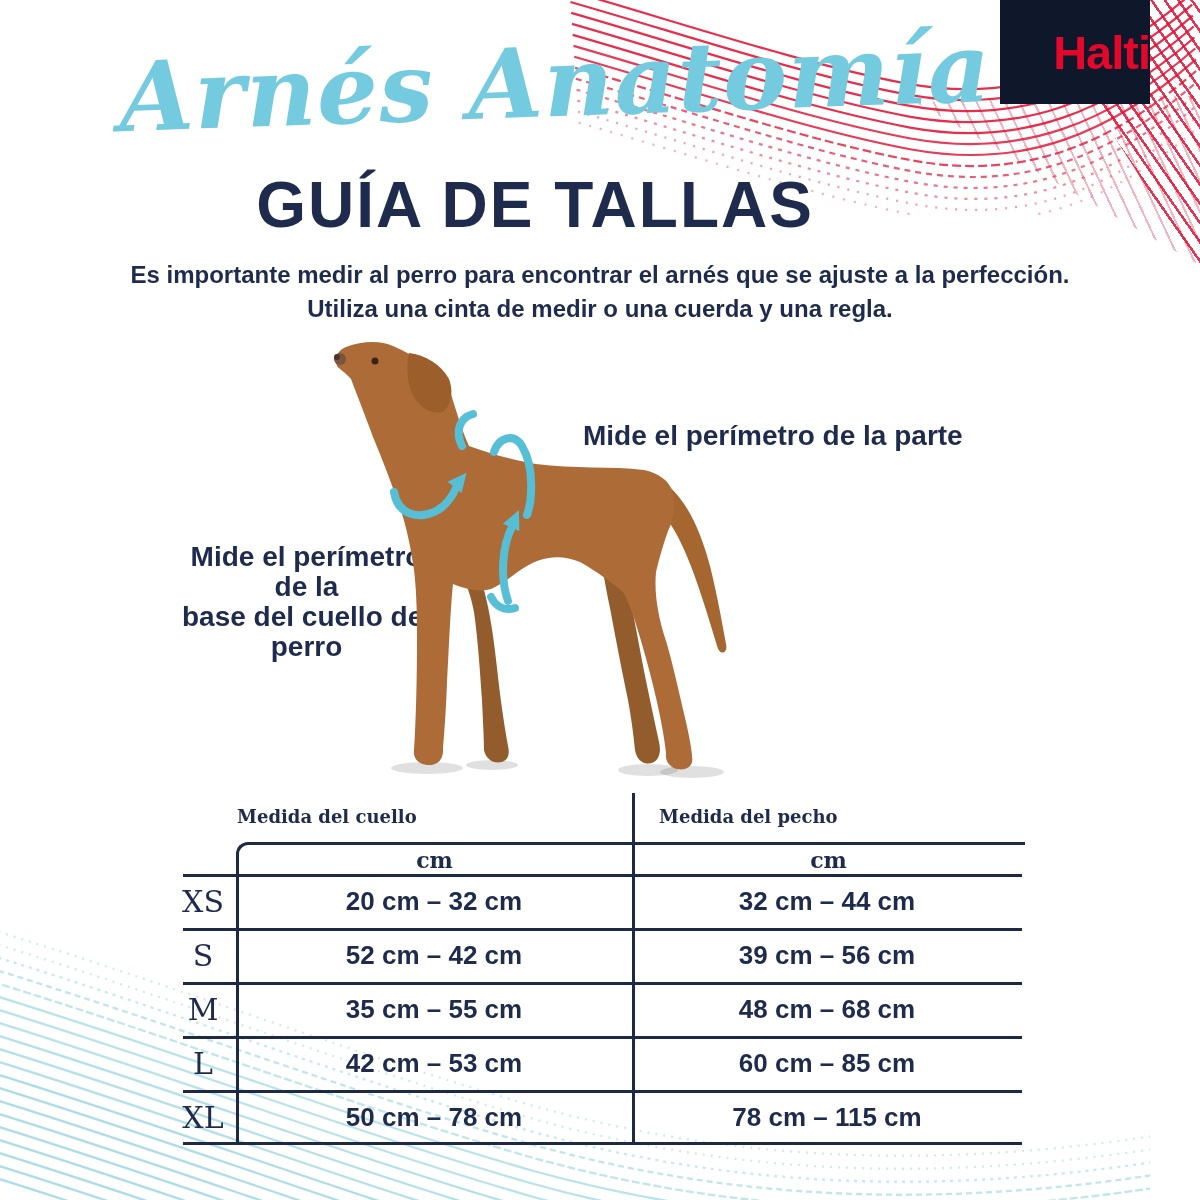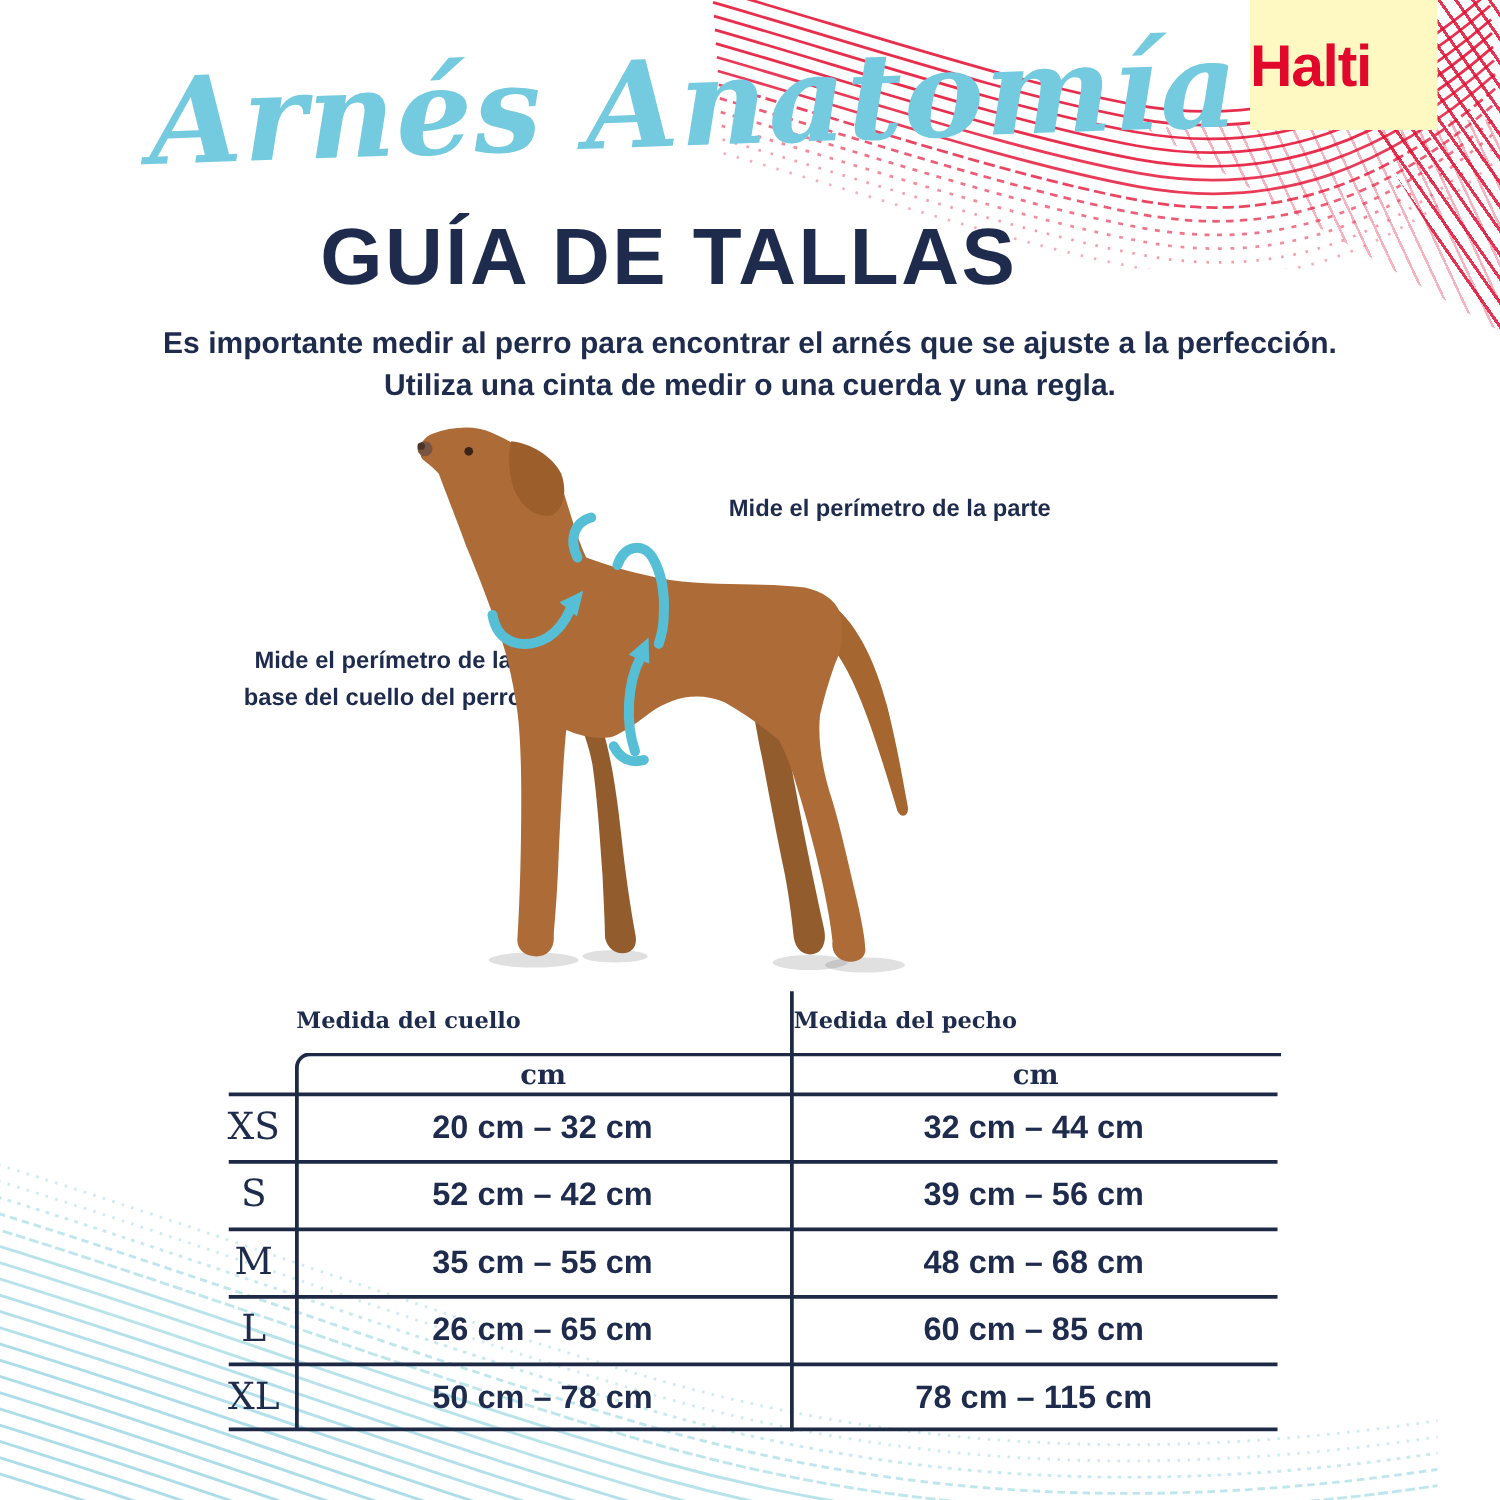--- a/index.html
+++ b/index.html
@@ -9,49 +9,49 @@
   .content{position:absolute;inset:0;z-index:1;}
 
   
   .stripes-tr{position:absolute;right:0;top:0;width:215px;height:340px;z-index:0;
     background:repeating-linear-gradient(55deg,rgba(224,17,53,.85) 0 2.5px,transparent 2.5px 11px);
     -webkit-clip-path:polygon(100% 0,20% 0,100% 80%);clip-path:polygon(100% 0,20% 0,100% 80%);}
   .stripes-tr2{position:absolute;right:0;top:0;width:300px;height:340px;z-index:0;opacity:.45;
     background:repeating-linear-gradient(65deg,rgba(224,17,53,.7) 0 2px,transparent 2px 13px);
     -webkit-clip-path:polygon(100% 28%,5% 30%,100% 78%);clip-path:polygon(100% 28%,5% 30%,100% 78%);}
 
-  .logo-box{position:absolute;left:1000px;top:0;width:150px;height:104px;background:#fef9c3;z-index:2;
-    display:flex;align-items:center;justify-content:flex-start;}
+  .logo-box{position:absolute;left:1000px;top:0;width:150px;height:104px;background:#0f172a;z-index:2;
+    display:flex;align-items:center;justify-content:flex-end;}
   .logo-text{font-size:47px;font-weight:700;color:#e2082b;letter-spacing:-1px;
     font-family:"Liberation Sans",sans-serif;}
 
   .title-script{position:absolute;left:0;top:30px;width:1110px;text-align:center;
     font-family:"DejaVu Serif",serif;font-style:italic;font-weight:700;
     font-size:96px;line-height:1.1;color:#74cade;transform:rotate(-2deg);letter-spacing:1px;}
   .title-main{position:absolute;left:0;top:168px;width:1070px;text-align:center;
     font-size:64px;font-weight:700;letter-spacing:2px;color:#1e2b4d;}
   .intro{position:absolute;left:100px;top:258px;width:1000px;text-align:center;
     font-size:24px;font-weight:700;line-height:34px;color:#1e2b4d;}
 
-  .note{position:absolute;font-size:19px;font-weight:700;line-height:30px;color:#1e2b4d;}
+  .note{position:absolute;font-size:28px;font-weight:700;line-height:30px;color:#1e2b4d;margin-top:28px;}
   .note-chest{left:583px;top:393px;text-align:left;}
   .note-neck{left:180px;top:514px;width:253px;text-align:center;}
 
   .dog-svg{position:absolute;left:300px;top:330px;z-index:1;}
 
   
   .table-area{position:absolute;left:0;top:793px;width:1200px;height:360px;z-index:1;}
   .cm-box{position:absolute;left:236px;top:49px;width:786px;height:300px;
     border-left:3px solid #1d2945;border-top:3px solid #1d2945;border-top-left-radius:12px;}
   .vline-center{position:absolute;left:632px;top:0;width:3px;height:352px;background:#1d2945;}
   .hline{position:absolute;left:183px;width:839px;height:3px;background:#1d2945;}
   .thead{position:absolute;top:6px;height:36px;line-height:36px;
     font-family:"DejaVu Serif",serif;font-weight:700;font-size:18px;color:#1e2b4d;}
   .thead.c1{left:237px;width:395px;}
-  .thead.c2{left:635px;width:387px;}
+  .thead.c2{left:635px;width:387px;padding-left:24px;}
   .tunit{position:absolute;top:53px;height:28px;line-height:28px;text-align:center;
     font-family:"DejaVu Serif",serif;font-weight:700;font-size:22px;color:#1e2b4d;}
   .tunit.c1{left:237px;width:395px;}
   .tunit.c2{left:635px;width:387px;}
   .trow{position:absolute;left:170px;width:852px;height:54px;display:flex;align-items:center;}
   .tsize{width:66px;text-align:center;font-family:"DejaVu Serif",serif;font-weight:400;
     font-size:30px;color:#1e2b4d;}
   .tneck{width:396px;text-align:center;font-size:26px;font-weight:700;color:#1e2b4d;}
   .tchest{width:390px;text-align:center;font-size:26px;font-weight:700;color:#1e2b4d;}
 </style>
@@ -207,21 +207,21 @@
         <div class="tneck">52 cm – 42 cm</div>
         <div class="tchest">39 cm – 56 cm</div>
       </div>
       <div class="trow" style="top:189px">
         <div class="tsize">M</div>
         <div class="tneck">35 cm – 55 cm</div>
         <div class="tchest">48 cm – 68 cm</div>
       </div>
       <div class="trow" style="top:243px">
         <div class="tsize">L</div>
-        <div class="tneck">26 cm – 65 cm</div>
+        <div class="tneck">42 cm – 53 cm</div>
         <div class="tchest">60 cm – 85 cm</div>
       </div>
       <div class="trow" style="top:297px">
         <div class="tsize">XL</div>
         <div class="tneck">50 cm – 78 cm</div>
         <div class="tchest">78 cm – 115 cm</div>
       </div>
     </div>
 
   </div>

